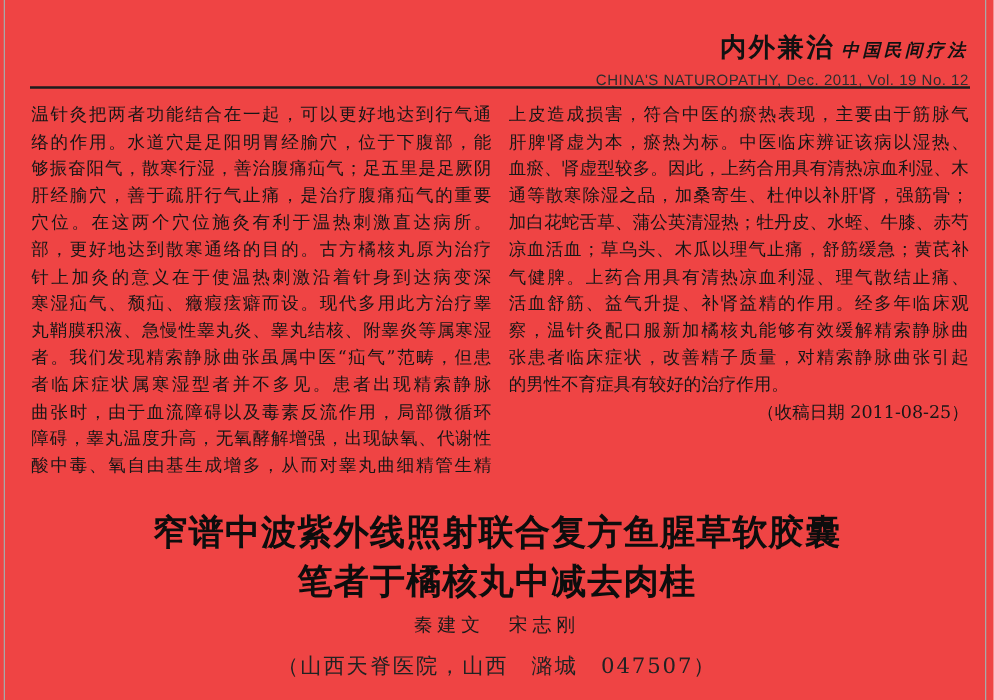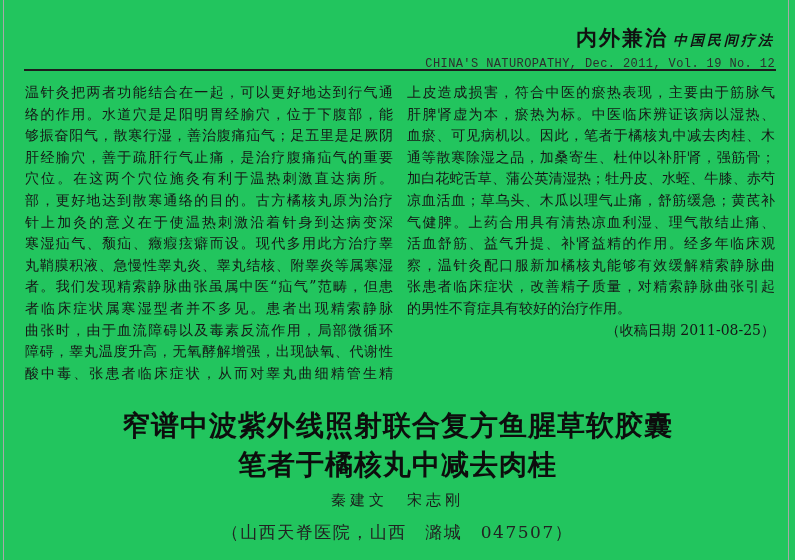--- a/index.html
+++ b/index.html
@@ -1,40 +1,40 @@
 <!DOCTYPE html>
 <html><head>
 <meta charset="utf-8">
 <style>
   html, body { margin: 0; padding: 0; background: #ffffff; }
   .page {
     position: relative;
     width: 795px;
     height: 560px;
-    background: #22c55e;
+    background: #ef4444;
     overflow: hidden;
     font-family: "DejaVu Serif", serif;
     color: #1b1b1b;
   }
   .edge { position: absolute; top: 0; bottom: 0; width: 1px; background: #a8a8a8; }
   .edge-left  { left: 3px; }
   .edge-right { right: 6px; }
 
   .masthead { position: absolute; top: 24px; right: 20px; text-align: right; }
   .masthead-cn {
     font-family: "DejaVu Sans", sans-serif;
     font-size: 21px; font-weight: bold; letter-spacing: 2px; color: #111;
   }
   .masthead-sub {
     font-size: 14px; font-weight: 600; font-style: italic;
     margin-left: 5px; letter-spacing: 3px; color: #111;
   }
   .issue-line {
     margin-top: 5px;
-    font-family: Liberation Mono, monospace;
+    font-family: Liberation Sans, sans-serif;
     font-size: 12px; letter-spacing: 0.4px; color: #2e2e2e;
   }
 
   .rule { position: absolute; top: 69px; left: 24px; width: 752px; height: 2px; background: #1d1d1d; }
 
   .body-cols { position: absolute; top: 82px; left: 25px; width: 750px; display: flex; gap: 14px; }
   .col { width: 368px; }
   .tline {
     font-size: 14px;
     height: 21.6px; line-height: 21.6px;
@@ -86,27 +86,27 @@
         <div class="tline">肝经腧穴，善于疏肝行气止痛，是治疗腹痛疝气的重要</div>
         <div class="tline">穴位。在这两个穴位施灸有利于温热刺激直达病所。</div>
         <div class="tline">部，更好地达到散寒通络的目的。古方橘核丸原为治疗</div>
         <div class="tline">针上加灸的意义在于使温热刺激沿着针身到达病变深</div>
         <div class="tline">寒湿疝气、颓疝、癥瘕痃癖而设。现代多用此方治疗睾</div>
         <div class="tline">丸鞘膜积液、急慢性睾丸炎、睾丸结核、附睾炎等属寒湿</div>
         <div class="tline">者。我们发现精索静脉曲张虽属中医“疝气”范畴，但患</div>
         <div class="tline">者临床症状属寒湿型者并不多见。患者出现精索静脉</div>
         <div class="tline">曲张时，由于血流障碍以及毒素反流作用，局部微循环</div>
         <div class="tline">障碍，睾丸温度升高，无氧酵解增强，出现缺氧、代谢性</div>
-        <div class="tline">酸中毒、张患者临床症状，从而对睾丸曲细精管生精</div>
+        <div class="tline">酸中毒、氧自由基生成增多，从而对睾丸曲细精管生精</div>
       </div>
     <div class="col">
       <div>
           <div class="tline">上皮造成损害，符合中医的瘀热表现，主要由于筋脉气</div>
           <div class="tline">肝脾肾虚为本，瘀热为标。中医临床辨证该病以湿热、</div>
-          <div class="tline">血瘀、可见病机以。因此，笔者于橘核丸中减去肉桂、木</div>
+          <div class="tline">血瘀、肾虚型较多。因此，上药合用具有清热凉血利湿、木</div>
           <div class="tline">通等散寒除湿之品，加桑寄生、杜仲以补肝肾，强筋骨；</div>
           <div class="tline">加白花蛇舌草、蒲公英清湿热；牡丹皮、水蛭、牛膝、赤芍</div>
           <div class="tline">凉血活血；草乌头、木瓜以理气止痛，舒筋缓急；黄芪补</div>
           <div class="tline">气健脾。上药合用具有清热凉血利湿、理气散结止痛、</div>
           <div class="tline">活血舒筋、益气升提、补肾益精的作用。经多年临床观</div>
           <div class="tline">察，温针灸配口服新加橘核丸能够有效缓解精索静脉曲</div>
           <div class="tline">张患者临床症状，改善精子质量，对精索静脉曲张引起</div>
         </div>
       <div class="tline plain">的男性不育症具有较好的治疗作用。</div>
       <div class="tline date-line">（收稿日期 2011-08-25）</div>

